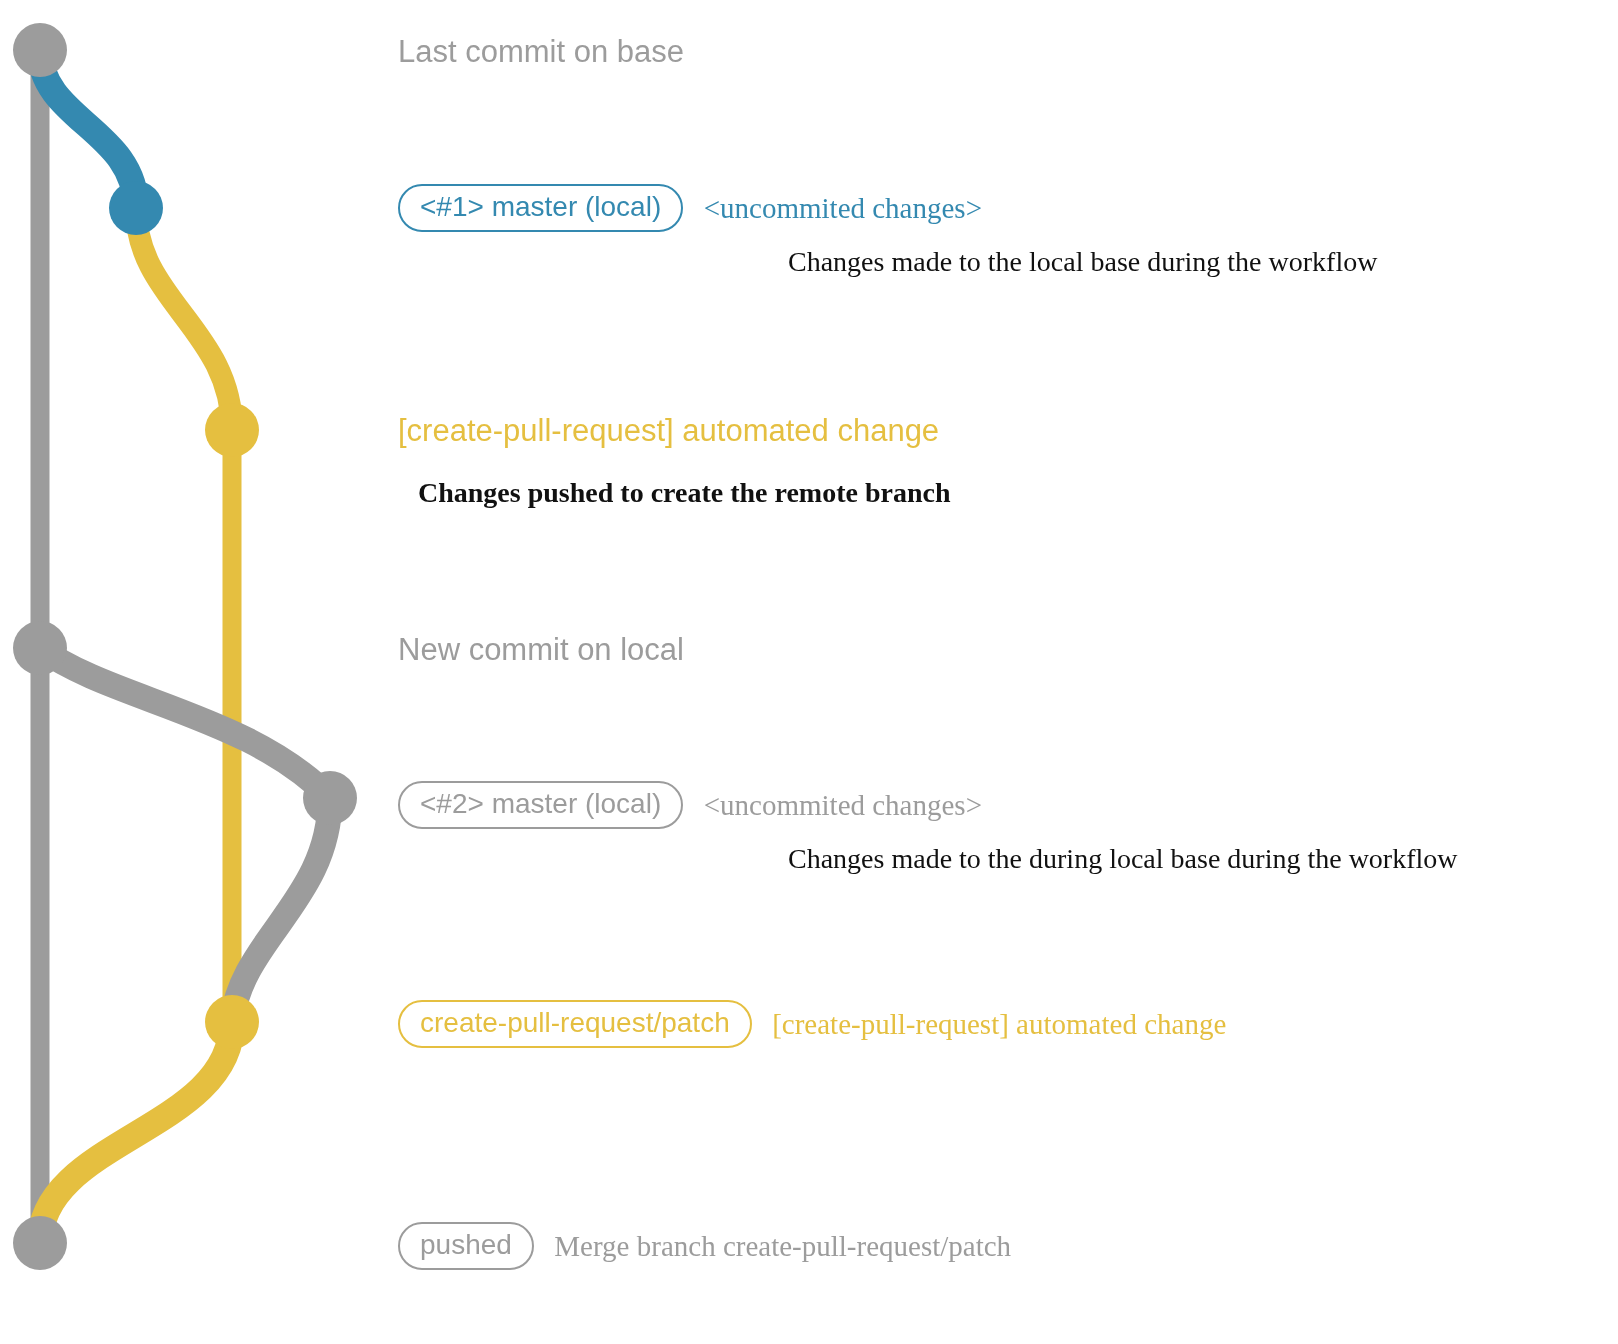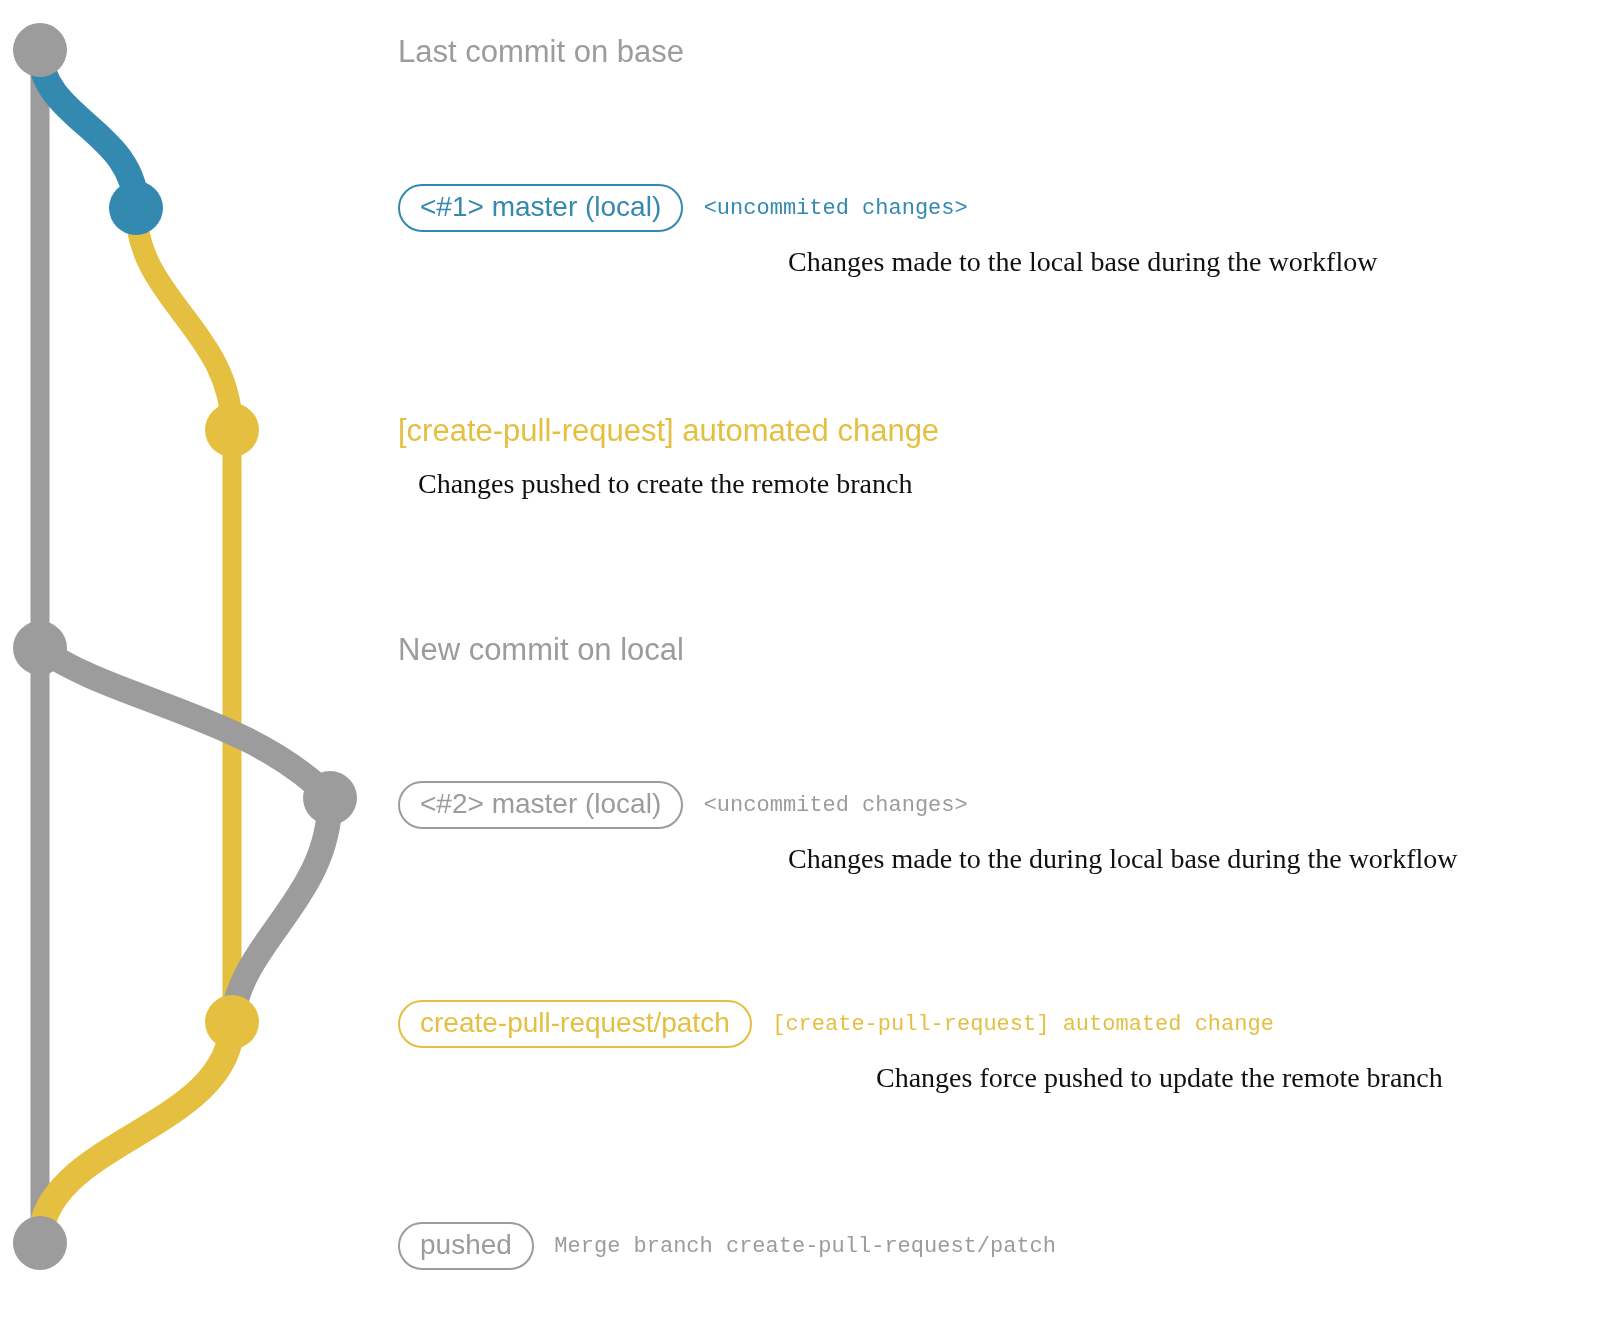--- a/index.html
+++ b/index.html
@@ -55,23 +55,23 @@
     background: #ffffff;
     vertical-align: middle;
   }
 
   .badge.blue  { border-color: #3489b0; color: #3489b0; }
   .badge.gray  { border-color: #9c9c9c; color: #9c9c9c; }
   .badge.yellow{ border-color: #e5bf40; color: #e5bf40; }
 
   .subject {
     display: inline-block;
-    font-size: 22px;
+    font-size: 29px;
     margin-left: 16px;
-    font-family: Liberation Mono, monospace;
+    font-family: Liberation Serif, serif;
     vertical-align: middle;
   }
   .subject.blue   { color: #3489b0; }
   .subject.gray   { color: #9c9c9c; }
   .subject.yellow { color: #e5bf40; }
 
   .desc {
     font-family: "Liberation Serif", serif;
     font-size: 28px;
     color: #111111;
@@ -124,37 +124,36 @@
   </div>
 
   <div class="row-stack" style="left:398px; top:184px;">
     <span class="badge blue">&lt;#1&gt; master (local)</span>
     <span class="subject blue">&lt;uncommited changes&gt;</span>
     <div class="desc" style="margin-left:390px; margin-top:14px;">Changes made to the local base during the workflow</div>
   </div>
 
   <div class="row-stack" style="left:398px; top:413px;">
     <span class="hdr-yellow">[create-pull-request] automated change</span>
-    <div class="desc" style="margin-left:20px; margin-top:19px;">Changes pushed to create the remote branch</div>
+    <div class="desc" style="margin-left:20px; margin-top:28px;font-weight:bold;">Changes pushed to create the remote branch</div>
   </div>
 
   <div class="row" style="left:398px; top:632px;">
     <span class="hdr-gray">New commit on local</span>
   </div>
 
   <div class="row-stack" style="left:398px; top:781px;">
     <span class="badge gray">&lt;#2&gt; master (local)</span>
     <span class="subject gray">&lt;uncommited changes&gt;</span>
     <div class="desc" style="margin-left:390px; margin-top:14px;">Changes made to the during local base during the workflow</div>
   </div>
 
   <div class="row-stack" style="left:398px; top:1000px;">
     <span class="badge yellow">create-pull-request/patch</span>
     <span class="subject yellow">[create-pull-request] automated change</span>
-    <div class="desc" style="margin-left:478px; margin-top:14px;">Changes force pushed to update the remote branch</div>
   </div>
 
   <div class="row-stack" style="left:398px; top:1222px;">
     <span class="badge gray">pushed</span>
     <span class="subject gray">Merge branch create-pull-request/patch</span>
   </div>
 
 </div>
 
 </body></html>

